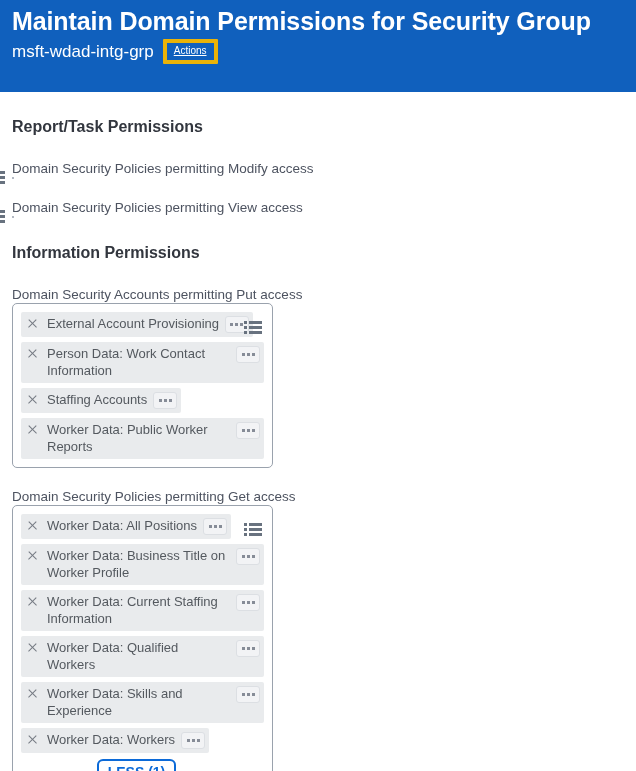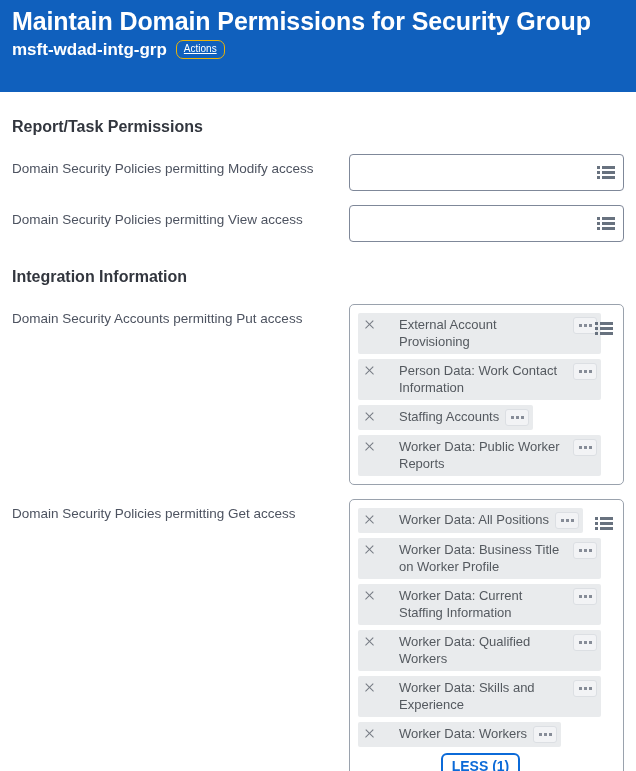--- a/index.html
+++ b/index.html
@@ -33,30 +33,30 @@
   }
   .subtitle-row {
     display: flex;
     align-items: center;
     gap: 9px;
     margin-top: 3px;
   }
   .page-subtitle {
     color: #ffffff;
     font-size: 17px;
-    font-weight: bold;
+    font-weight: normal;
     line-height: 21px;
     white-space: nowrap;
   }
   .actions-badge {
     display: inline-flex;
     align-items: center;
     justify-content: center;
-    border: 1px solid #eab308;
-    border-radius: 7px;
+    border: 4px solid #eab308;
+    border-radius: 1px;
     color: #ffffff;
     font-size: 10px;
     line-height: 10px;
     padding: 3px 7px 4px 7px;
     cursor: pointer;
     white-space: nowrap;
     text-decoration: underline;
   }
 
   
@@ -68,20 +68,21 @@
     font-weight: bold;
     color: #32363e;
     margin: 22px 0 0 0;
     line-height: 26px;
   }
 
   .field-row {
     display: flex;
     align-items: flex-start;
     margin-top: 14px;
+    flex-direction: column;
   }
   .field-label {
     width: 337px;
     flex: none;
     font-size: 13.5px;
     line-height: 17px;
     color: #4d5360;
     padding-top: 6px;
     box-sizing: border-box;
   }
@@ -169,21 +170,20 @@
   }
   .chip-x::before { transform: rotate(45deg); }
   .chip-x::after  { transform: rotate(-45deg); }
   .chip-label {
     font-size: 13px;
     line-height: 17px;
     color: #54595f;
     flex: 1 1 auto;
     padding-right: 6px;
     word-wrap: break-word;
-    margin-left: 15px;
   }
   .chip-menu {
     flex: none;
     width: 22px;
     height: 15px;
     margin-top: 1px;
     border: 1px solid #dcdfe3;
     border-radius: 3px;
     background: #f2f3f5;
     display: flex;
@@ -253,21 +253,21 @@
         <i class="d r1"></i>
           <i class="b r1"></i>
         <i class="d r2"></i>
           <i class="b r2"></i>
         <i class="d r3"></i>
           <i class="b r3"></i>
       </span>
     </div>
   </div>
 
-  <div class="section-heading">Integration Information</div>
+  <div class="section-heading">Information Permissions</div>
 
   <div class="field-row">
     <div class="field-label">Domain Security Accounts permitting Put access</div>
     <div class="chip-box">
       <span class="list-icon">
         <i class="d r1"></i>
           <i class="b r1"></i>
         <i class="d r2"></i>
           <i class="b r2"></i>
         <i class="d r3"></i>

